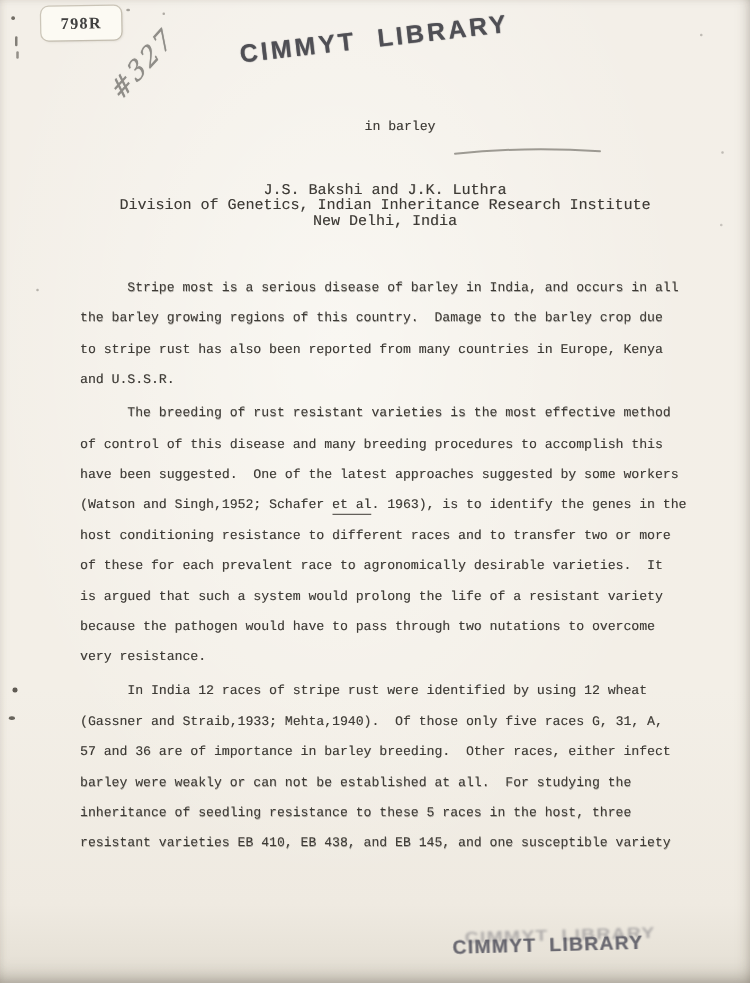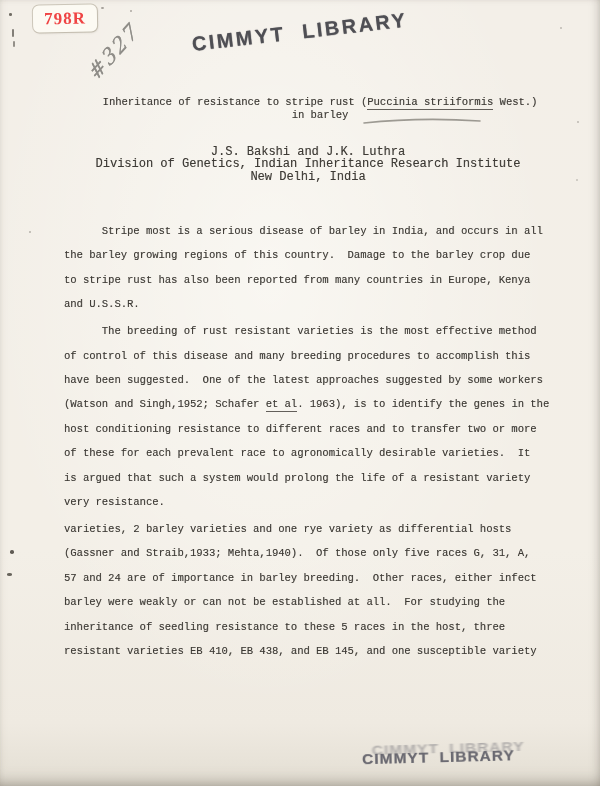--- a/index.html
+++ b/index.html
@@ -24,21 +24,21 @@
   
   .sticker{
     position:absolute;left:33px;top:5px;width:64px;height:27px;
     background:#fcfaf3;border-radius:6px;
     box-shadow:0 0 0 1px rgba(175,168,150,.55), 1px 1px 2px rgba(120,112,98,.25);
     transform:rotate(-1deg);
     display:flex;align-items:center;justify-content:center;
   }
   .sticker span{
     font-family:"Liberation Serif","DejaVu Serif",serif;
-    font-weight:bold;font-size:17px;letter-spacing:1px;color:#ef4444;
+    font-weight:bold;font-size:13px;letter-spacing:1px;color:#404040;
   }
 
   
   .handwritten{
     position:absolute;left:84px;top:32px;width:80px;
     transform:rotate(-48deg) skewX(-8deg);transform-origin:40px 20px;
     font-family:"DejaVu Serif",serif;font-style:italic;
     font-size:21px;color:#8f8d88;letter-spacing:2px;
     text-shadow:0 0 .6px rgba(143,141,136,.8);
   }
@@ -118,21 +118,20 @@
 
   <div class="sticker">
     <span>798R</span>
   </div>
 
   <div class="handwritten">#327</div>
 
   <div class="stamp-top">CIMMYT LIBRARY</div>
 
   <div class="title-block">
-      <div class="tline"><span>Inheritance of resistance to stripe rust (</span><span class="useg">Puccinia striiformis</span><span> West.)</span></div>
       <div class="tline"><span>in barley</span></div>
     </div>
 
   <svg class="pencil-underline" width="120" height="12" viewBox="0 0 120 12">
     <path d="M2,9 Q 58,3 118,7" fill="none" stroke="#6d6a63" stroke-width="1.6" stroke-linecap="round" opacity="0.65"></path>
   </svg>
 
   <div class="authors">
       <div class="tline"><span>J.S. Bakshi and J.K. Luthra</span></div>
       <div class="tline"><span>Division of Genetics, Indian Inheritance Research Institute</span></div>
@@ -147,26 +146,27 @@
         <div class="tline"><span>and U.S.S.R.</span></div>
       </div>
     <div class="para">
         <div class="tline"><span>      The breeding of rust resistant varieties is the most effective method</span></div>
         <div class="tline"><span>of control of this disease and many breeding procedures to accomplish this</span></div>
         <div class="tline"><span>have been suggested.  One of the latest approaches suggested by some workers</span></div>
         <div class="tline"><span>(Watson and Singh,1952; Schafer </span><span class="useg">et al</span><span>. 1963), is to identify the genes in the</span></div>
         <div class="tline"><span>host conditioning resistance to different races and to transfer two or more</span></div>
         <div class="tline"><span>of these for each prevalent race to agronomically desirable varieties.  It</span></div>
         <div class="tline"><span>is argued that such a system would prolong the life of a resistant variety</span></div>
+        <div class="tline"><span>because the pathogen would have to pass through two nutations to overcome</span></div>
         <div class="tline"><span>very resistance.</span></div>
       </div>
     <div class="para">
-        <div class="tline"><span>varieties, 2 barley varieties and one rye variety as differential hosts</span></div>
+        <div class="tline"><span>      In India 12 races of stripe rust were identified by using 12 wheat</span></div>
         <div class="tline"><span>(Gassner and Straib,1933; Mehta,1940).  Of those only five races G, 31, A,</span></div>
-        <div class="tline"><span>57 and 24 are of importance in barley breeding.  Other races, either infect</span></div>
+        <div class="tline"><span>57 and 36 are of importance in barley breeding.  Other races, either infect</span></div>
         <div class="tline"><span>barley were weakly or can not be established at all.  For studying the</span></div>
         <div class="tline"><span>inheritance of seedling resistance to these 5 races in the host, three</span></div>
         <div class="tline"><span>resistant varieties EB 410, EB 438, and EB 145, and one susceptible variety</span></div>
       </div>
   </div>
 
   <div class="stamp-bottom-wrap">
     <div class="ghost">CIMMYT LIBRARY</div>
     <div class="main">CIMMYT LIBRARY</div>
   </div>

